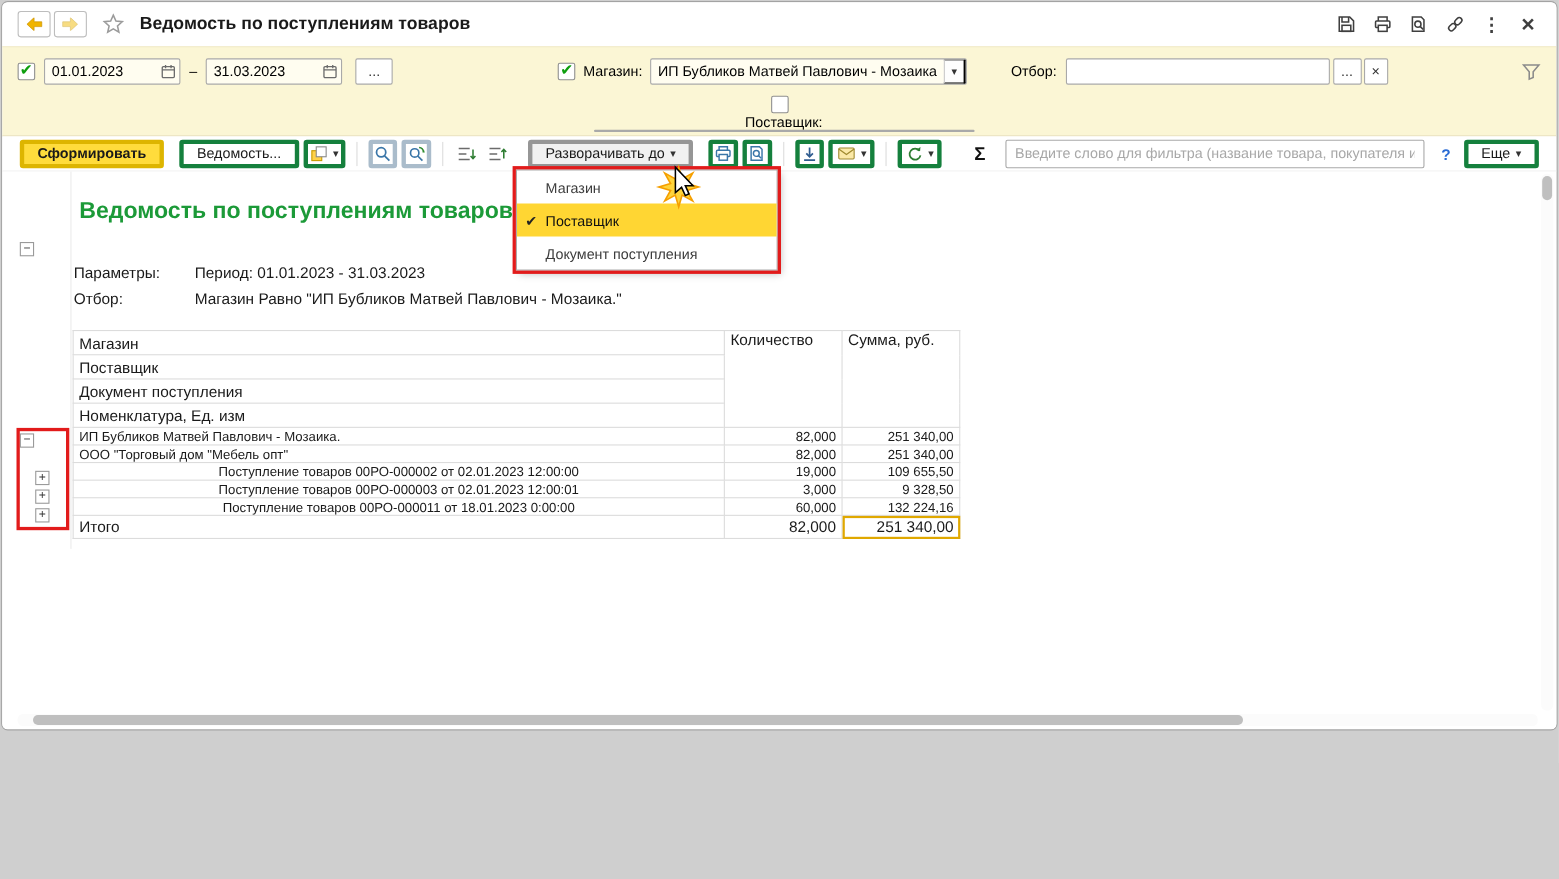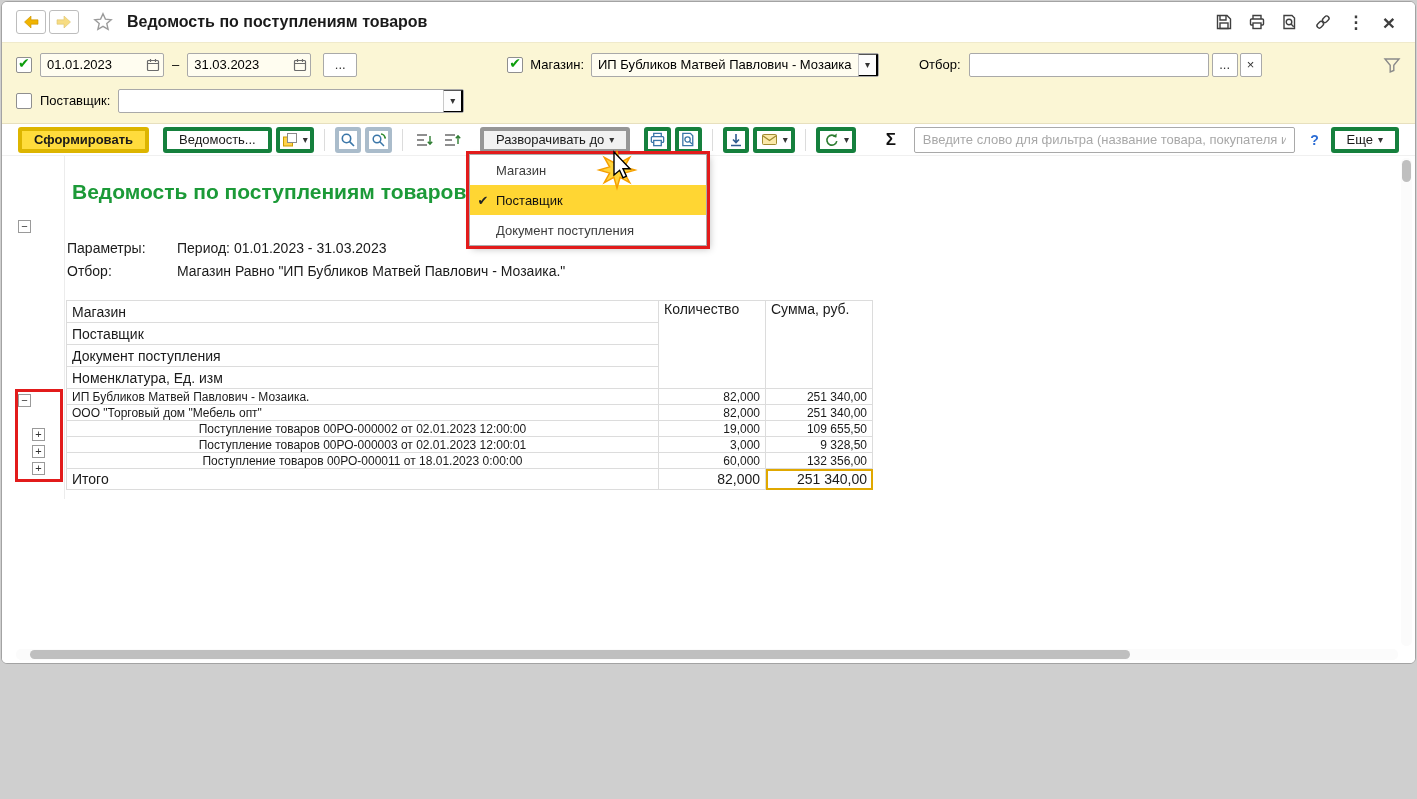--- a/index.html
+++ b/index.html
@@ -19,21 +19,21 @@
   .tb-right { margin-left:auto; display:flex; align-items:center; gap:9px; }
   .tb-ic { width:24px; height:24px; border:none; background:none; display:flex; align-items:center;
     justify-content:center; cursor:pointer; color:#3f3f3f; }
   .tb-ic .glyph { font-size:17px; font-weight:bold; color:#3f3f3f; line-height:1; }
   .tb-ic.close .glyph { font-size:21px; }
 
   
   .filterbar { position:absolute; left:0; top:40px; right:0; height:82px; background:#FBF6D5;
     border-top:1px solid #F0EACB; border-bottom:1px solid #E7E0BE; padding:8px 14px 0 14px; }
   .frow { display:flex; align-items:center; height:27px; }
-  .frow2 { margin-top:9px; }
+  .frow2 { margin-top:9px;flex-direction:column; }
   .chk { width:16px; height:16px; background:#fff; border:1px solid #8f8f8f; border-radius:2px;
     position:relative; flex:none; cursor:pointer; }
   .chk .chkmark { position:absolute; left:1px; top:-3px; font-size:14px; color:#0E9E0E; }
   .lbl { font-size:13px; color:#000; white-space:nowrap; }
   .field { display:flex; align-items:center; height:24px; border:1px solid #a9a9a9; background:#fff;
     border-radius:2px; overflow:hidden; }
   .field.cream { background:#FFFDF0; }
   .field input { border:none; outline:none; background:transparent; font-size:13px;
     font-family:inherit; padding:0 6px; height:22px; width:100%; color:#000; }
   .in-btn { flex:none; width:21px; height:22px; border:none; background:transparent;
@@ -399,21 +399,21 @@
         <td class="num">109 655,50</td>
       </tr>
       <tr class="d">
         <td class="ind2">Поступление товаров 00РО-000003 от 02.01.2023 12:00:01</td>
         <td class="num">3,000</td>
         <td class="num">9 328,50</td>
       </tr>
       <tr class="d">
         <td class="ind2">Поступление товаров 00РО-000011 от 18.01.2023 0:00:00</td>
         <td class="num">60,000</td>
-        <td class="num">132 356,00</td>
+        <td class="num">132 224,16</td>
       </tr>
       <tr class="t">
         <td>Итого</td>
         <td class="num">82,000</td>
         <td class="num selcell">251 340,00</td>
       </tr>
     </tbody>
       </table>
   </div>
 

